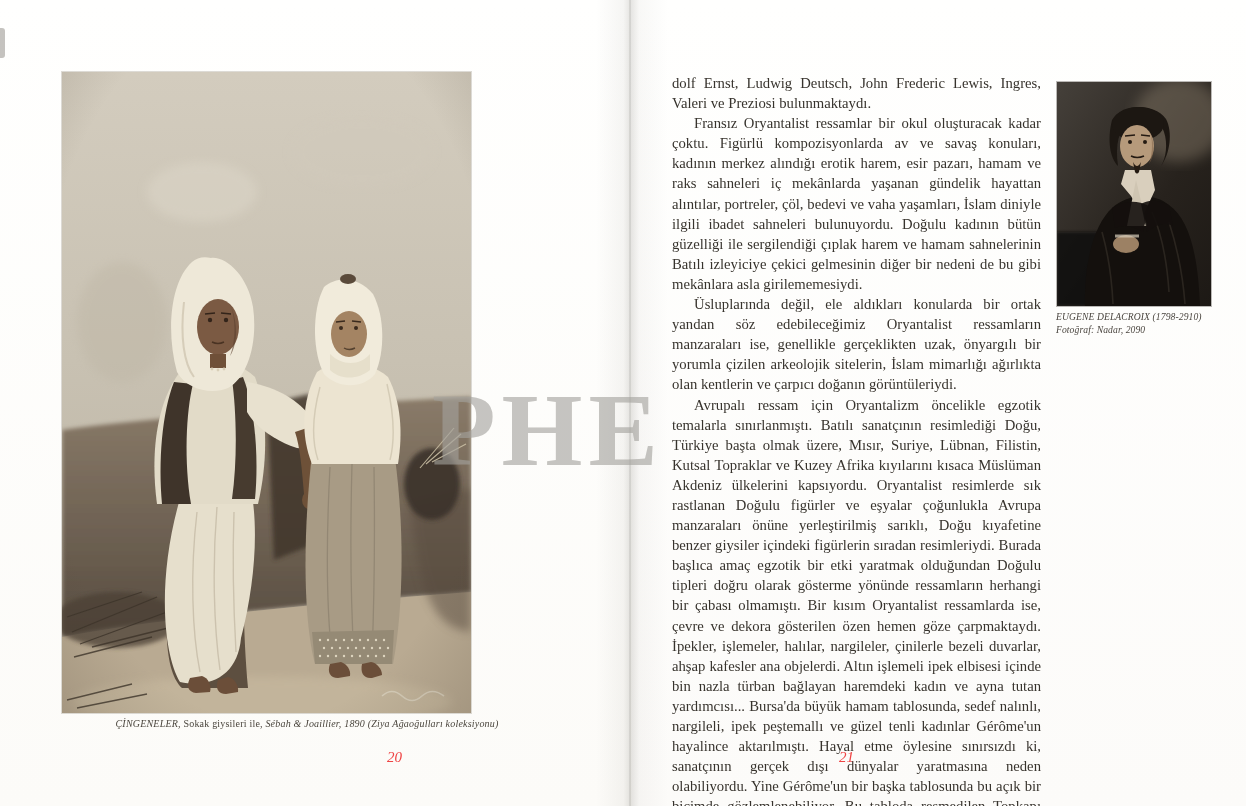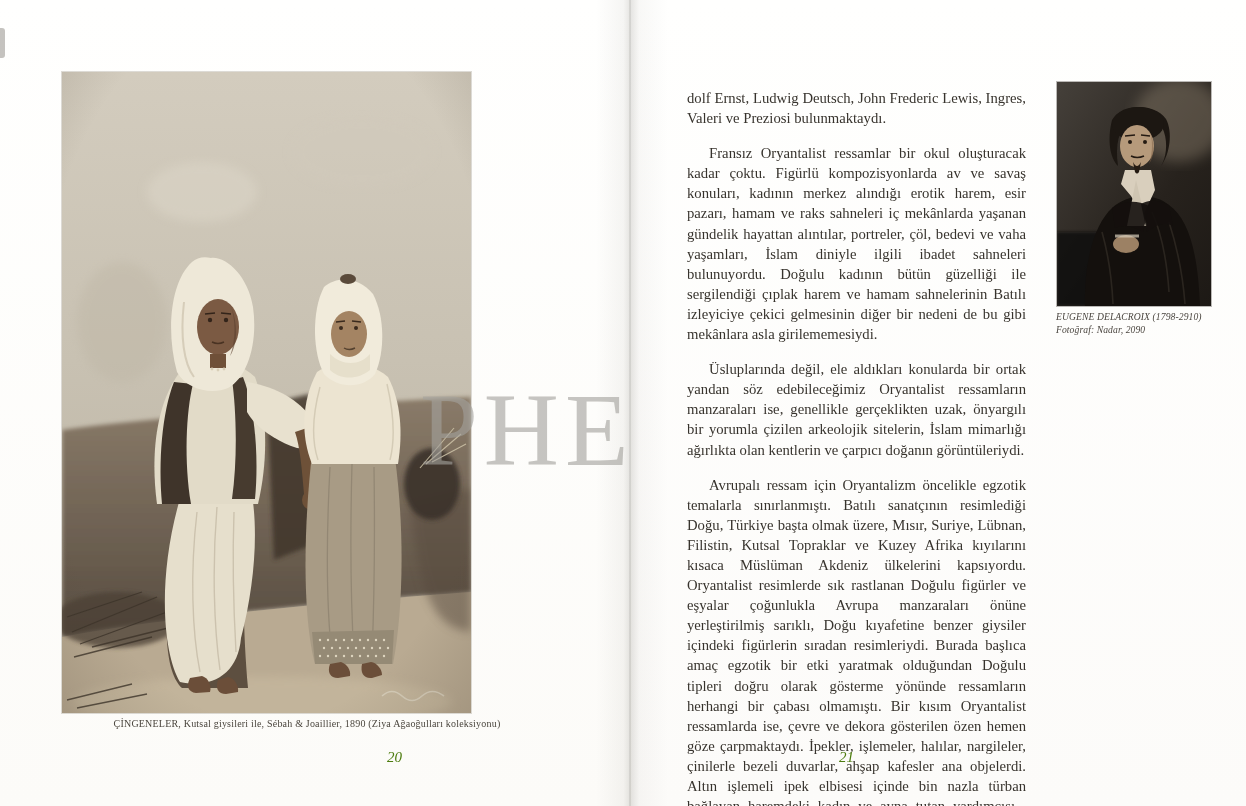--- a/index.html
+++ b/index.html
@@ -37,51 +37,51 @@
     position:absolute;left:62px;top:72px;width:409px;height:641px;
     box-shadow:0 0 0 1px rgba(120,110,95,0.25);
   }
   .street-photo svg{display:block;}
   
   .photo-caption{
     position:absolute;left:62px;top:718px;width:490px;
     text-align:center;font-size:10px;color:#4a453d;letter-spacing:.2px;
     white-space:nowrap;
   }
-  .cap-italic{}
+  .cap-italic{font-style:italic;}
   .folio{
-    position:absolute;top:749px;font-style:italic;font-size:15px;color:#4d7c0f;
+    position:absolute;top:749px;font-style:italic;font-size:15px;color:#ef4444;
   }
   .folio-left{left:387px;}
   .folio-right{left:839px;text-align:right;}
   
   .body-text{
     position:absolute;left:672px;top:73px;width:369px;
     font-size:14.7px;line-height:20.1px;text-align:justify;
     color:#37332d;
   }
-  .body-text p{margin:15px;}
+  .body-text p{margin:0;}
   .body-text p + p{text-indent:1.5em;}
   
   .delacroix-photo{
     position:absolute;left:1057px;top:82px;width:154px;height:224px;
     box-shadow:0 0 0 1px rgba(60,55,48,0.35);
   }
   .figure-caption{
     position:absolute;left:1056px;top:311px;width:180px;
     font-size:9.6px;line-height:12.5px;font-style:italic;color:#4a453f;
     letter-spacing:.1px;
   }
   
   .watermark{
-    position:absolute;left:420px;top:378px;
+    position:absolute;left:432px;top:378px;
     font-family:"Liberation Serif","DejaVu Serif",serif;
     font-size:104px;line-height:1;letter-spacing:6px;
     color:rgba(163,162,156,0.62);
-    pointer-events:none;z-index:6;font-weight:400;
+    pointer-events:none;z-index:6;font-weight:700;
   }
   
   .scan-mark{
     position:absolute;left:0;top:28px;width:5px;height:30px;
     background:rgba(90,84,74,0.35);border-radius:0 3px 3px 0;
   }
 </style>
 </head>
 <body>
 
@@ -232,21 +232,21 @@
     <path d="M268,592 C265,600 268,606 276,606 L288,604 C289,598 285,592 279,590 Z" fill="#6b4e39"></path>
     <path d="M300,592 C298,601 302,607 310,606 L320,603 C320,597 315,591 309,590 Z" fill="#6b4e39"></path>
 
     <path d="M320,624 q10,-9 20,0 q10,9 20,0 q10,-9 22,0" stroke="#d8d0bd" stroke-width="1.6" fill="none" opacity="0.85"></path>
 
     <rect x="0" y="0" width="409" height="641" fill="url(#vig)"></rect>
   </svg>
 </div>
 
 <div class="photo-caption">
-  <span class="cap-italic">ÇİNGENELER,</span><span> Kutsal giysileri ile, </span><span class="cap-italic">Sébah &amp; Joaillier, 1890 (Ziya Ağaoğulları koleksiyonu)</span>
+  <span class="cap-italic">ÇİNGENELER,</span><span> Sokak giysileri ile, </span><span class="cap-italic">Sébah &amp; Joaillier, 1890 (Ziya Ağaoğulları koleksiyonu)</span>
 </div>
 
 <div class="folio folio-left">20</div>
 
 <div class="body-text">
   <p>dolf Ernst, Ludwig Deutsch, John Frederic Lewis, Ingres, Valeri ve Preziosi bulunmaktaydı.</p>
   <p>Fransız Oryantalist ressamlar bir okul oluşturacak kadar çoktu. Figürlü kompozisyonlarda av ve savaş konuları, kadının merkez alındığı erotik harem, esir pazarı, hamam ve raks sahneleri iç mekânlarda yaşanan gündelik hayattan alıntılar, portreler, çöl, bedevi ve vaha yaşamları, İslam diniyle ilgili ibadet sahneleri bulunuyordu. Doğulu kadının bütün güzelliği ile sergilendiği çıplak harem ve hamam sahnelerinin Batılı izleyiciye çekici gelmesinin diğer bir nedeni de bu gibi mekânlara asla girilememesiydi.</p>
   <p>Üsluplarında değil, ele aldıkları konularda bir ortak yandan söz edebileceğimiz Oryantalist ressamların manzaraları ise, genellikle gerçeklikten uzak, önyargılı bir yorumla çizilen arkeolojik sitelerin, İslam mimarlığı ağırlıkta olan kentlerin ve çarpıcı doğanın görüntüleriydi.</p>
   <p>Avrupalı ressam için Oryantalizm öncelikle egzotik temalarla sınırlanmıştı. Batılı sanatçının resimlediği Doğu, Türkiye başta olmak üzere, Mısır, Suriye, Lübnan, Filistin, Kutsal Topraklar ve Kuzey Afrika kıyılarını kısaca Müslüman Akdeniz ülkelerini kapsıyordu. Oryantalist resimlerde sık rastlanan Doğulu figürler ve eşyalar çoğunlukla Avrupa manzaraları önüne yerleştirilmiş sarıklı, Doğu kıyafetine benzer giysiler içindeki figürlerin sıradan resimleriydi. Burada başlıca amaç egzotik bir etki yaratmak olduğundan Doğulu tipleri doğru olarak gösterme yönünde ressamların herhangi bir çabası olmamıştı. Bir kısım Oryantalist ressamlarda ise, çevre ve dekora gösterilen özen hemen göze çarpmaktaydı. İpekler, işlemeler, halılar, nargileler, çinilerle bezeli duvarlar, ahşap kafesler ana objelerdi. Altın işlemeli ipek elbisesi içinde bin nazla türban bağlayan haremdeki kadın ve ayna tutan yardımcısı... Bursa'da büyük hamam tablosunda, sedef nalınlı, nargileli, ipek peştemallı ve güzel tenli kadınlar Gérôme'un hayalince aktarılmıştı. Hayal etme öylesine sınırsızdı ki, sanatçının gerçek dışı dünyalar yaratmasına neden olabiliyordu. Yine Gérôme'un bir başka tablosunda bu açık bir biçimde gözlemlenebiliyor. Bu tabloda resmedilen Topkapı Sarayı bahçesindeki bir havuzun kenarında, görevlilerin cirit attığı bir mekânda harem kadınlarının çırılçıplak dolaşmaları olanaksızdı. Kaldı ki, 19. yüzyılda artık Topkapı Sarayı kullanılmamaktaydı.</p>
 </div>

